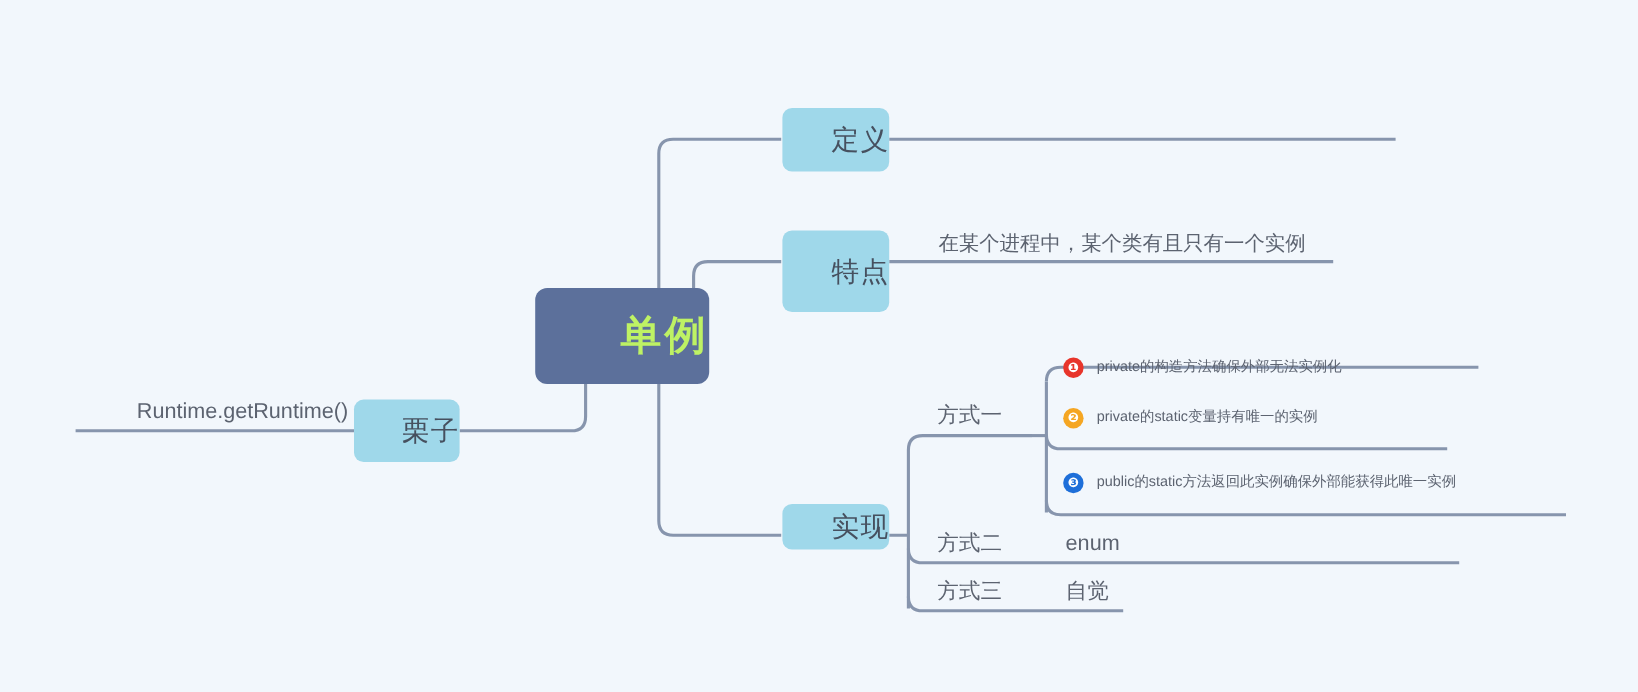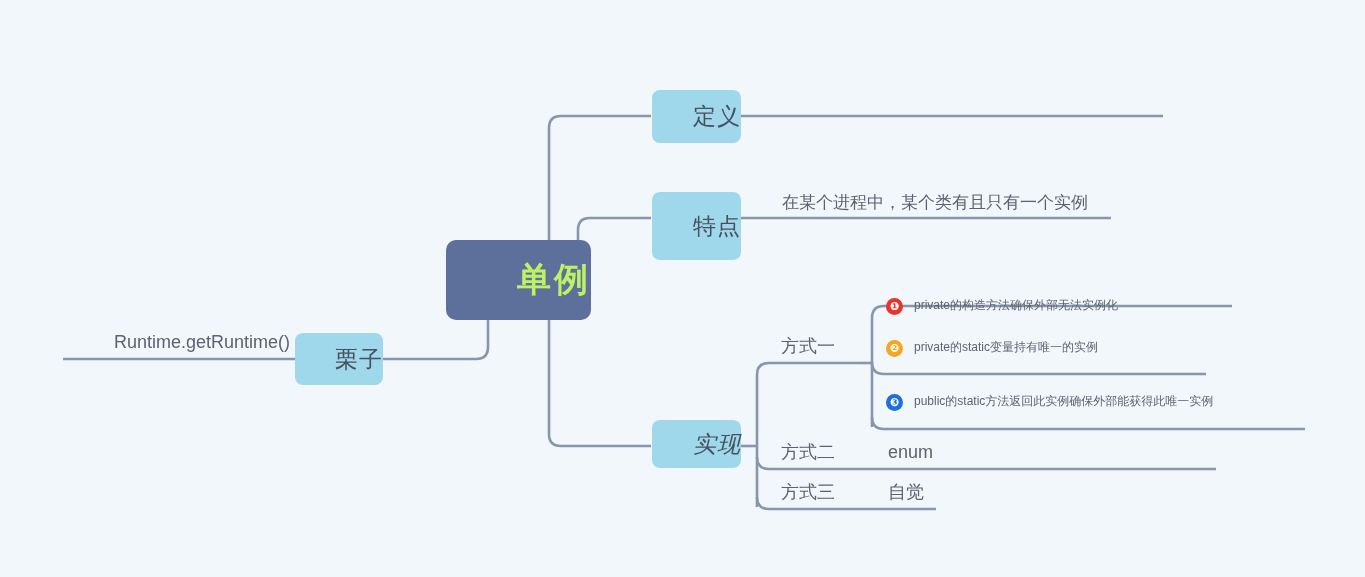--- a/index.html
+++ b/index.html
@@ -156,21 +156,21 @@
   </div>
 
   <div class="node node-branch" style="left:652px; top:90px; width:89px; height:53px;">
     <span>定义</span>
   </div>
 
   <div class="node node-branch" style="left:652px; top:192px; width:89px; height:68px;">
     <span>特点</span>
   </div>
 
-  <div class="node node-branch" style="left:652px; top:420px; width:89px; height:48px;font-style:italic;">
+  <div class="node node-branch" style="left:652px; top:420px; width:89px; height:38px;">
     <span>实现</span>
   </div>
 
   <div class="node node-branch" style="left:295px; top:333px; width:88px; height:52px;">
     <span>栗子</span>
   </div>
 
 
   <div class="leaf" style="left:778px; top:182px; width:360px; height:36px;">
     <span class="leaf-text nowrap">在某个进程中，某个类有且只有一个实例</span>

